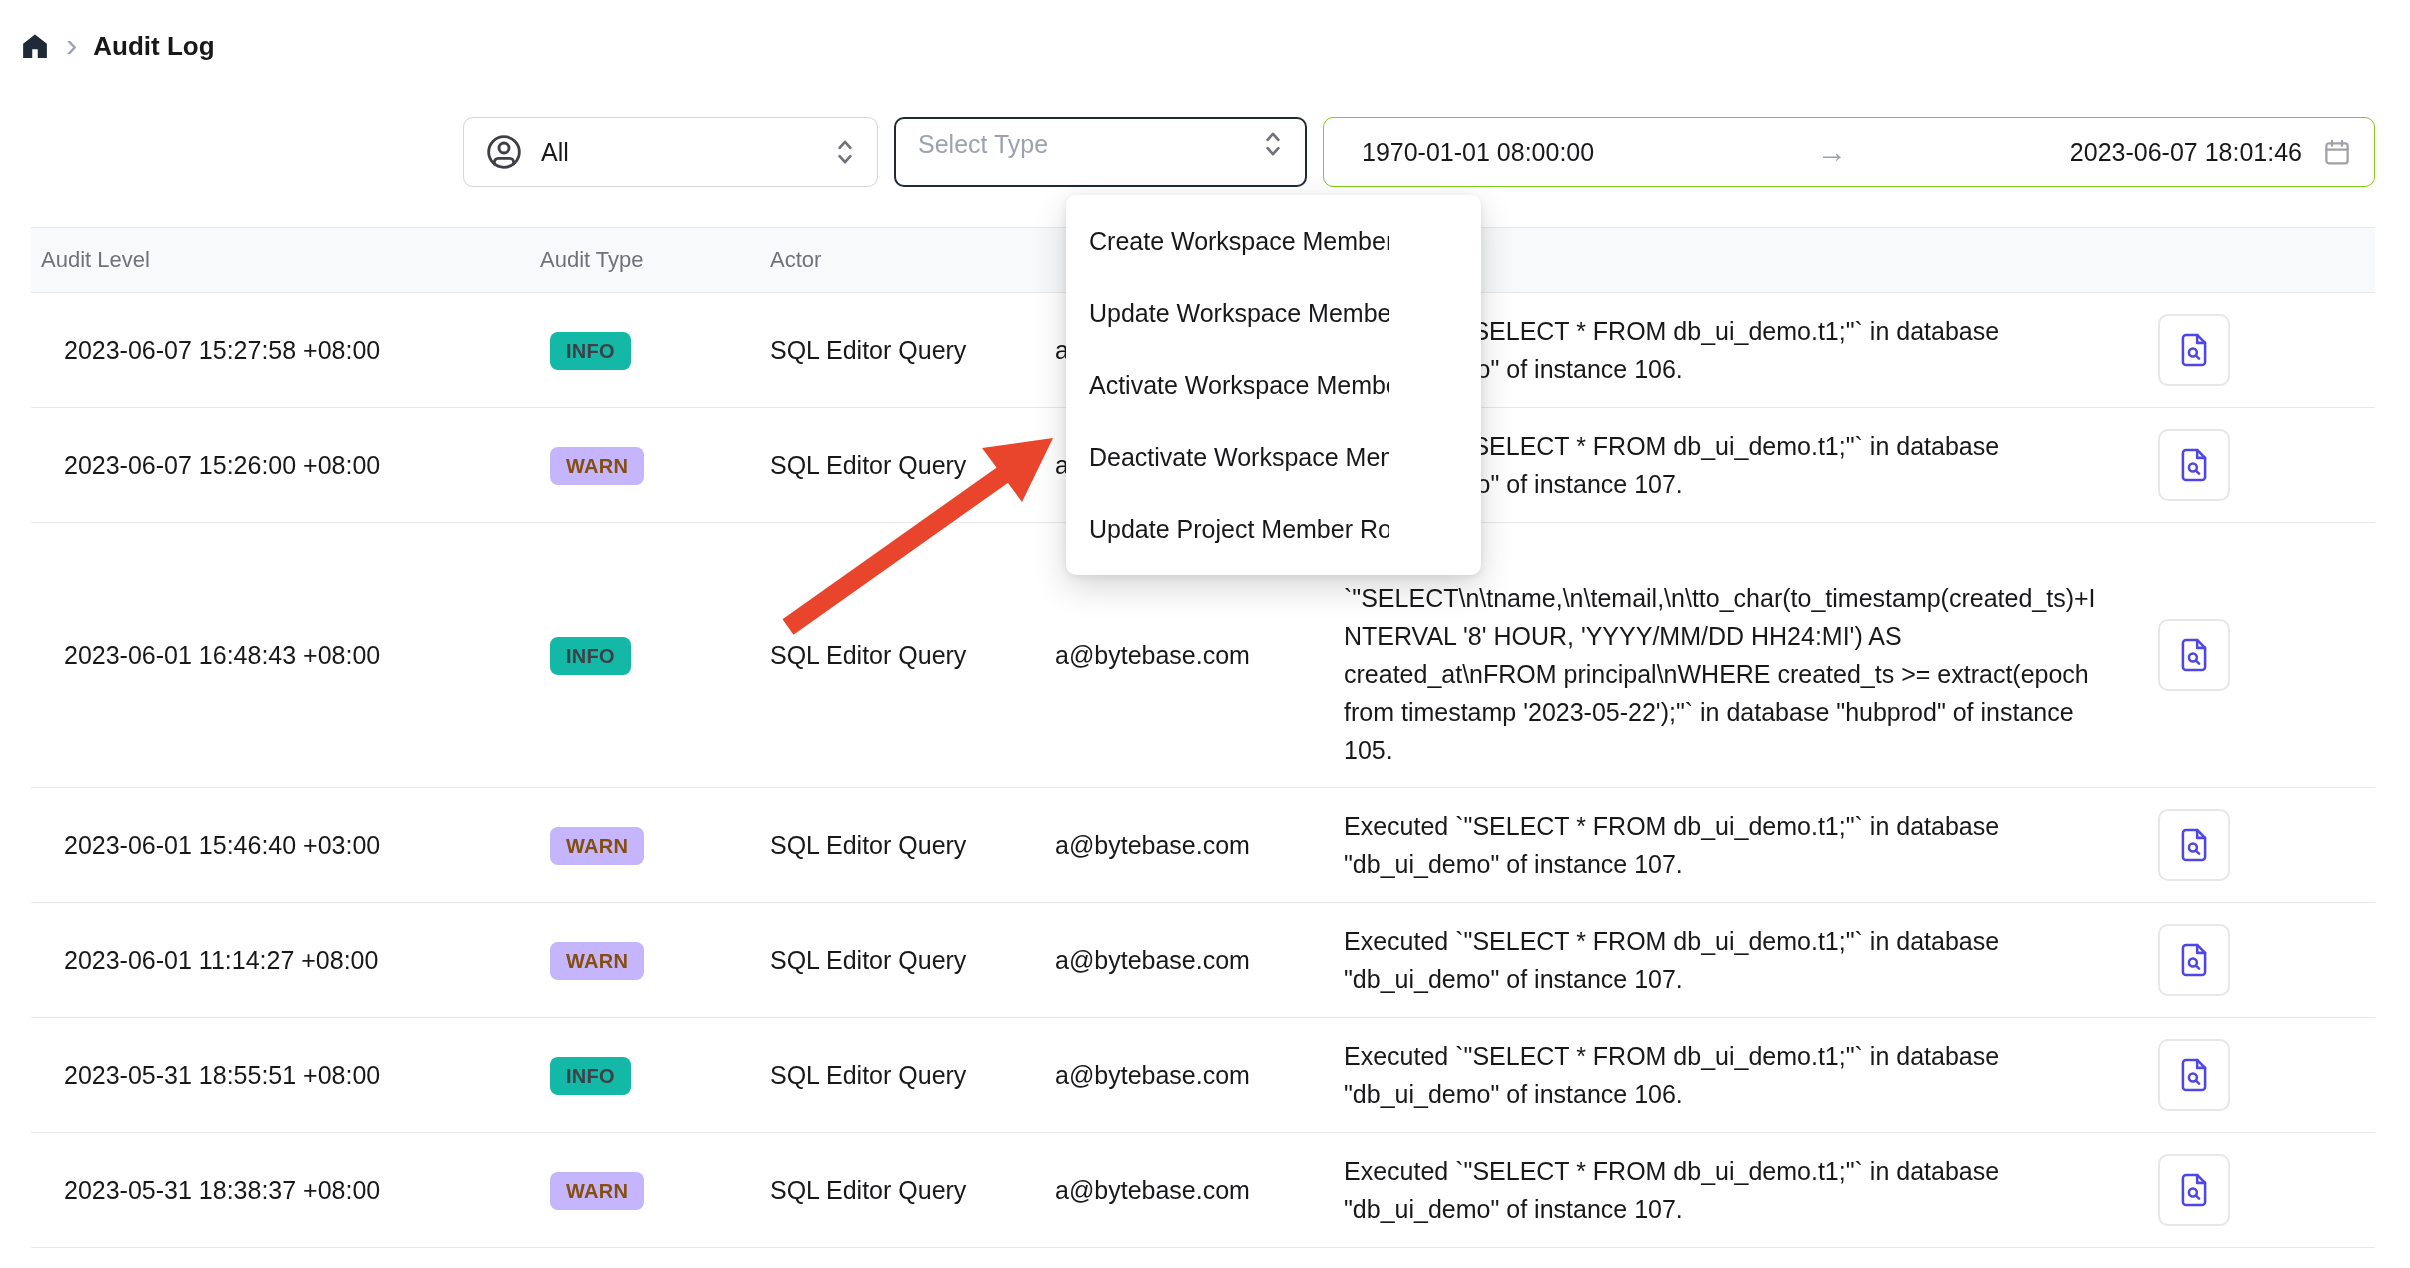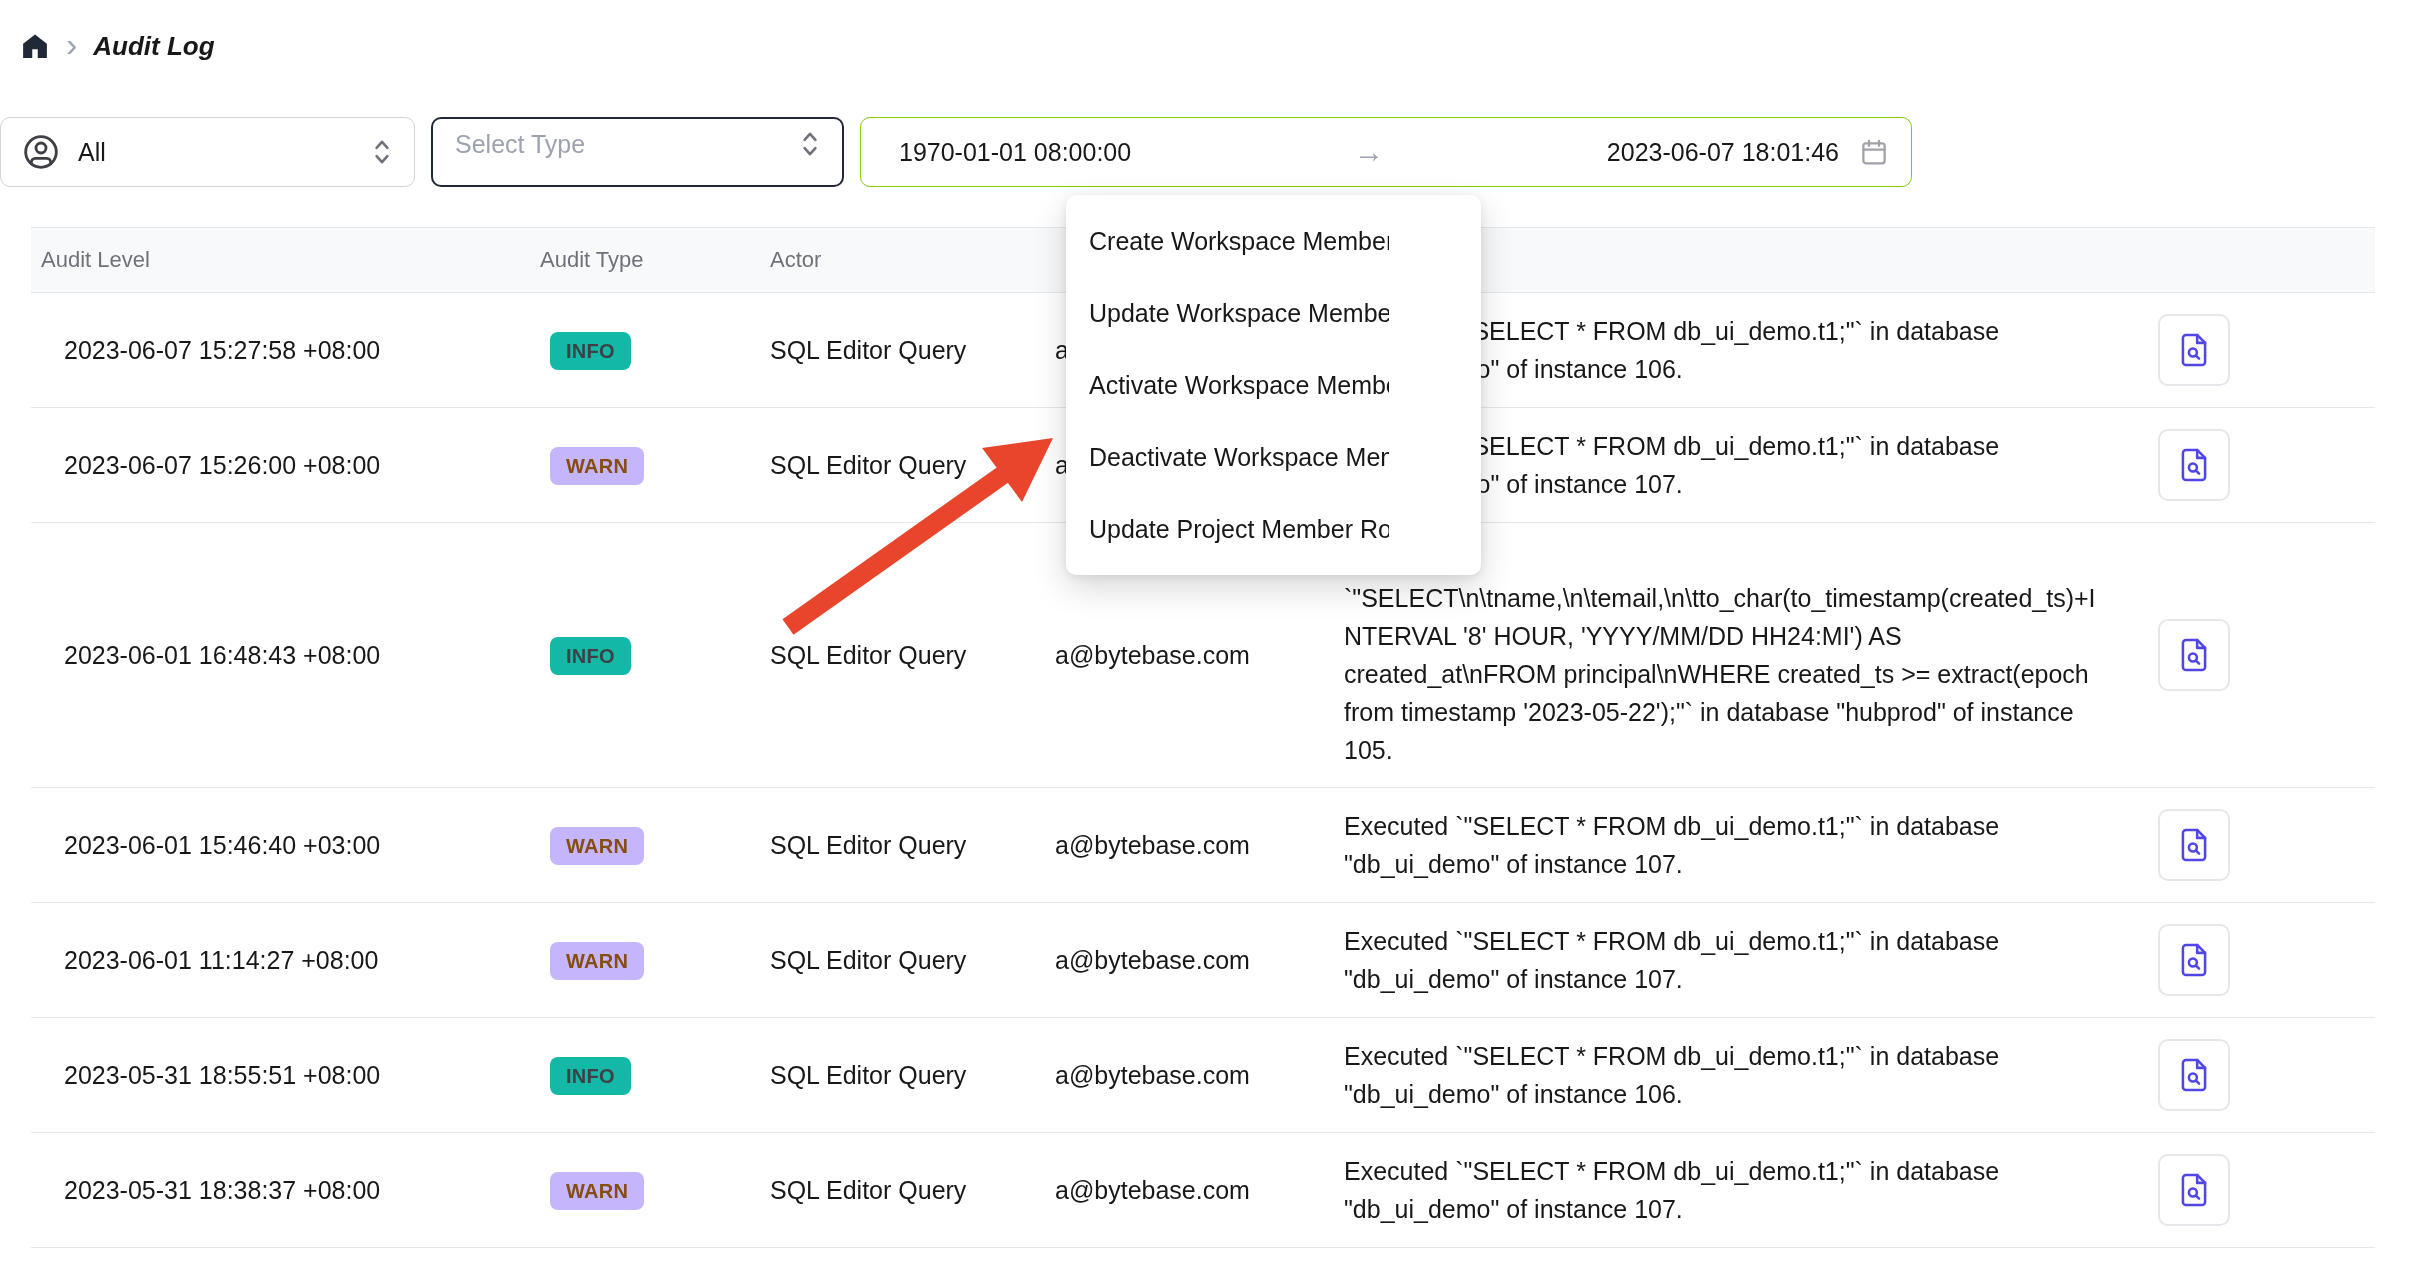--- a/index.html
+++ b/index.html
@@ -9,25 +9,25 @@
     font-family:"Liberation Sans","DejaVu Sans",sans-serif;
     color:#18181b;
   }
 
   
   .breadcrumb-row{
     height:92px; display:flex; align-items:center; gap:16px; padding-left:20px;
   }
   .breadcrumb-row .home-btn{ display:flex; align-items:center; cursor:pointer; }
   .crumb-sep{ font-size:34px; color:#9ca3af; line-height:1; padding-bottom:4px; }
-  .crumb-title{ font-size:26px; font-weight:600; color:#18181b;font-style:italic; }
+  .crumb-title{ font-size:26px; font-weight:600; color:#18181b; }
 
   
   .filter-row{
-    margin-top:25px; height:70px; display:flex; 
+    margin-top:25px; height:70px; display:flex; justify-content:flex-end;
     gap:16px; padding-right:35px; align-items:center;
   }
   .select-box{
     height:70px; border:1px solid #d4d4d8; border-radius:10px; background:#fff;
     display:flex; align-items:center; padding:0 20px; cursor:pointer;
   }
   .select-user{ width:415px; gap:17px; }
   .select-user .sel-label{ font-size:25px; color:#18181b; }
   .select-type{ width:413px; border:2px solid #1f2937; padding:0 20px 16px 22px; }
   .select-type .sel-placeholder{ font-size:25px; color:#9ca3af; }

